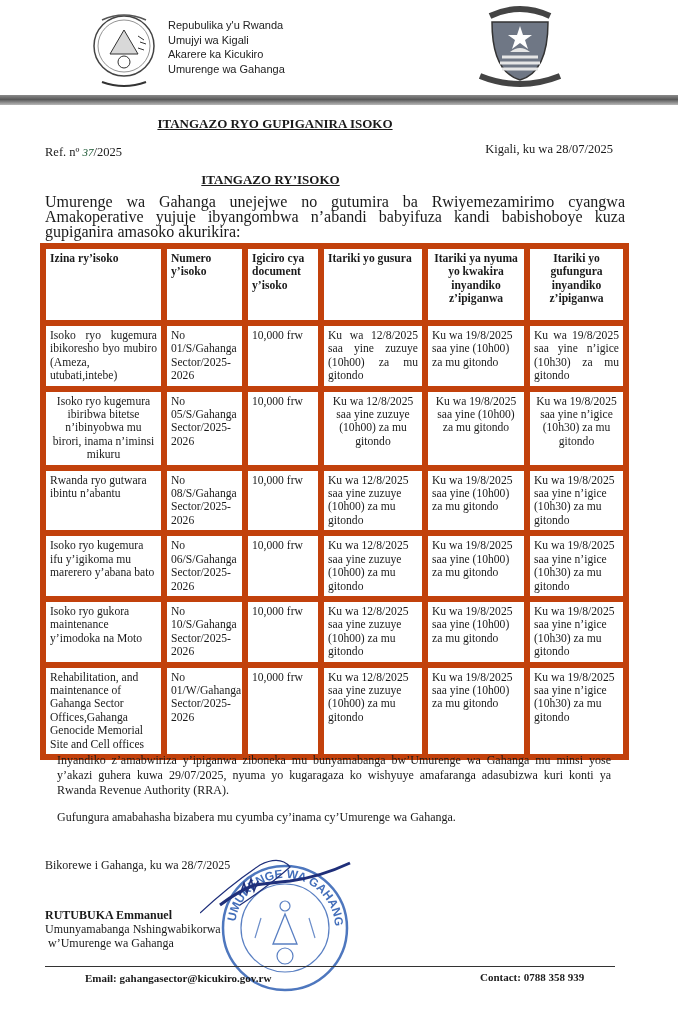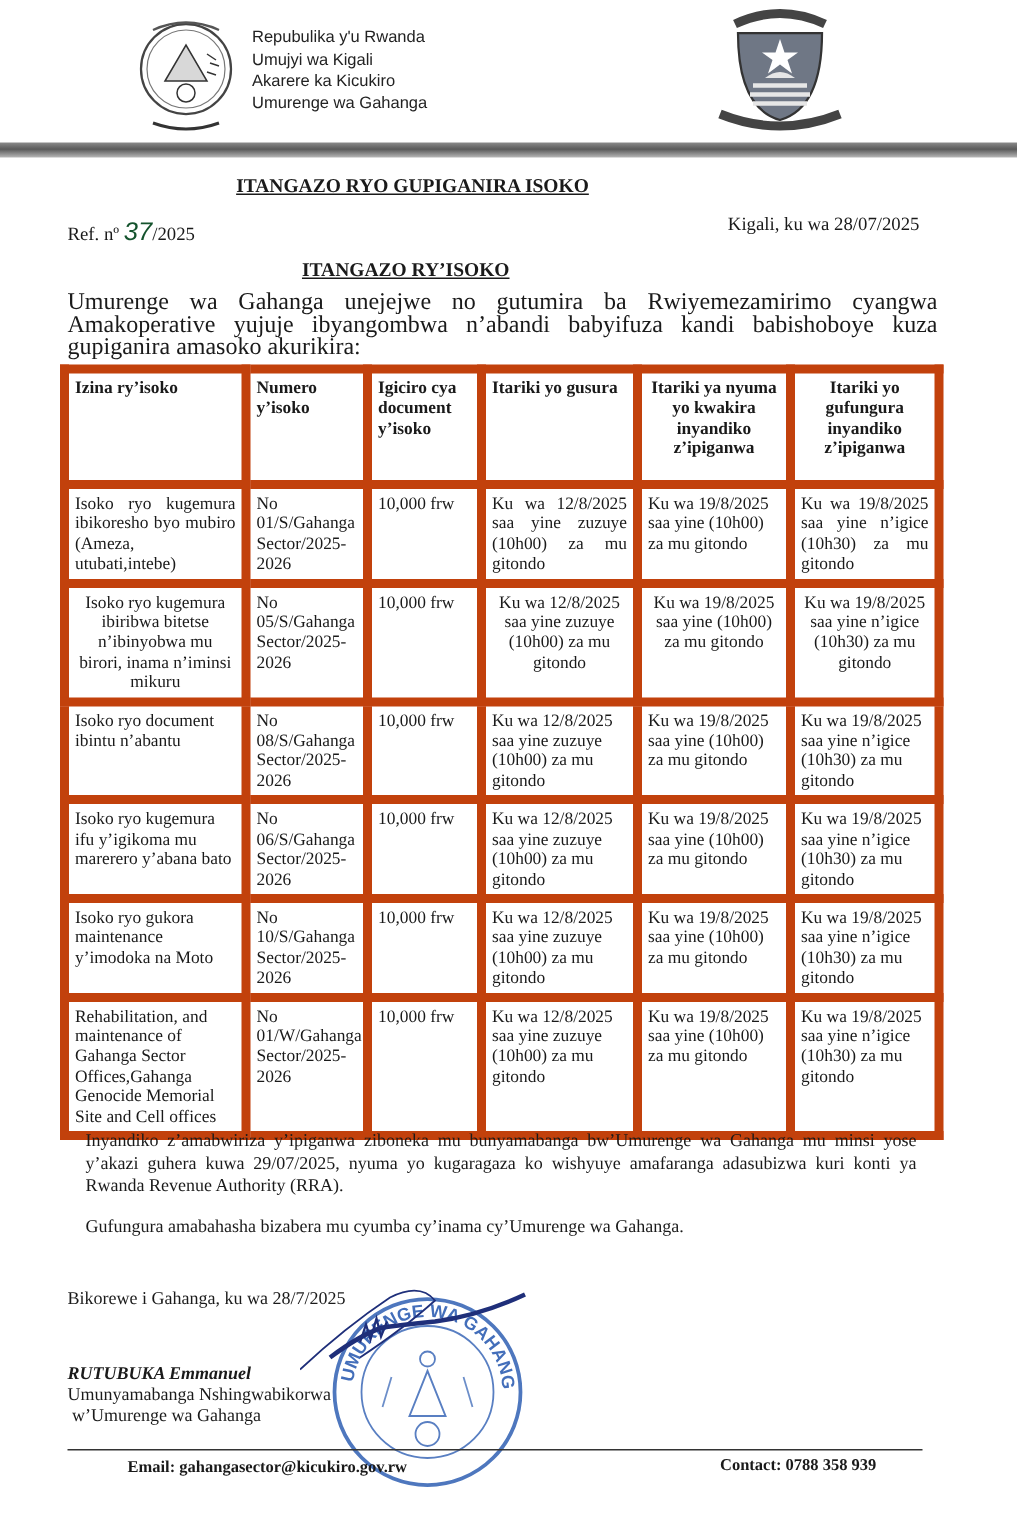--- a/index.html
+++ b/index.html
@@ -9,38 +9,38 @@
   
   .emblem-left { left:88px; top:6px; width:72px; height:84px; }
   .header-lines { left:168px; top:18px; font-family:"Liberation Sans", sans-serif; font-size:11px; line-height:14.5px; color:#222; }
   .header-lines .country { }
   .emblem-right { left:470px; top:2px; width:100px; height:88px; }
   .header-band { left:0; top:95px; width:678px; height:10px;
      background:linear-gradient(180deg,#8a8a8a 0%,#5a5a5a 45%,#b8b8b8 100%); }
   .doc-title { left:0; width:550px; top:116px; text-align:center; font-weight:bold; font-size:13px; }
   .doc-title span, .sub-title span { text-decoration:underline; }
   .ref { left:45px; top:145px; font-size:12.5px; }
-  .ref .hand { font-family:Liberation Sans, sans-serif; color:#14532d; font-style:italic; font-size:17px; }
+  .ref .hand { font-family:Liberation Serif, serif; color:#14532d; font-style:italic; font-size:11px; }
   .date-place { right:65px; top:142px; font-size:12.5px; }
   .sub-title { left:0; width:541px; top:172px; text-align:center; font-weight:bold; font-size:13px; }
   .intro { left:45px; top:194px; width:580px; font-size:16px; line-height:15px; text-align:justify; }
   
   table.tenders { position:absolute; left:40px; top:243px; width:583px; border-collapse:collapse;
      font-size:11.6px; line-height:13.4px; table-layout:fixed; }
   table.tenders th, table.tenders td { border:6px solid #c2410c; vertical-align:top; padding:3px 4px; }
   table.tenders th { font-weight:bold; text-align:left; height:65px; }
   table.tenders th.center { text-align:center; }
   td.just { text-align:justify; }
   td.center { text-align:center; }
   
   .notes { left:45px; top:741px; width:578px; font-size:12px; line-height:15px; text-align:justify; }
   .notes p { margin:12px; }
   .done-at { left:45px; top:858px; font-size:12px; }
   .signer { left:45px; top:908px; font-size:12px; line-height:14px; }
-  .signer .name { font-weight:bold;font-style:italic; }
+  .signer .name { font-weight:bold; }
   
   .stamp { left:205px; top:848px; width:160px; height:160px; }
   .signature { left:200px; top:855px; width:160px; height:60px; }
   
   .footer-line { left:45px; top:966px; width:570px; height:1px; background:#333; }
   .email { left:85px; top:972px; font-size:11px; font-weight:bold; }
   .contact { left:480px; top:971px; font-size:11px; font-weight:bold; }
 </style>
 </head>
 <body>
@@ -116,21 +116,21 @@
     </tr>
     <tr>
       <td class="center">Isoko ryo kugemura ibiribwa bitetse n’ibinyobwa mu birori, inama n’iminsi mikuru</td>
       <td>No 05/S/Gahanga Sector/2025-2026</td>
       <td>10,000 frw</td>
       <td class="center">Ku wa 12/8/2025 saa yine zuzuye (10h00) za mu gitondo</td>
       <td class="center">Ku wa 19/8/2025 saa yine (10h00) za mu gitondo</td>
       <td class="center">Ku wa 19/8/2025 saa yine n’igice (10h30) za mu gitondo</td>
     </tr>
     <tr>
-      <td>Isoko ryo document ibintu n’abantu</td>
+      <td>Rwanda ryo gutwara ibintu n’abantu</td>
       <td>No 08/S/Gahanga Sector/2025-2026</td>
       <td>10,000 frw</td>
       <td>Ku wa 12/8/2025 saa yine zuzuye (10h00) za mu gitondo</td>
       <td>Ku wa 19/8/2025 saa yine (10h00) za mu gitondo</td>
       <td>Ku wa 19/8/2025 saa yine n’igice (10h30) za mu gitondo</td>
     </tr>
     <tr>
       <td>Isoko ryo kugemura ifu y’igikoma mu marerero y’abana bato</td>
       <td>No 06/S/Gahanga Sector/2025-2026</td>
       <td>10,000 frw</td>

